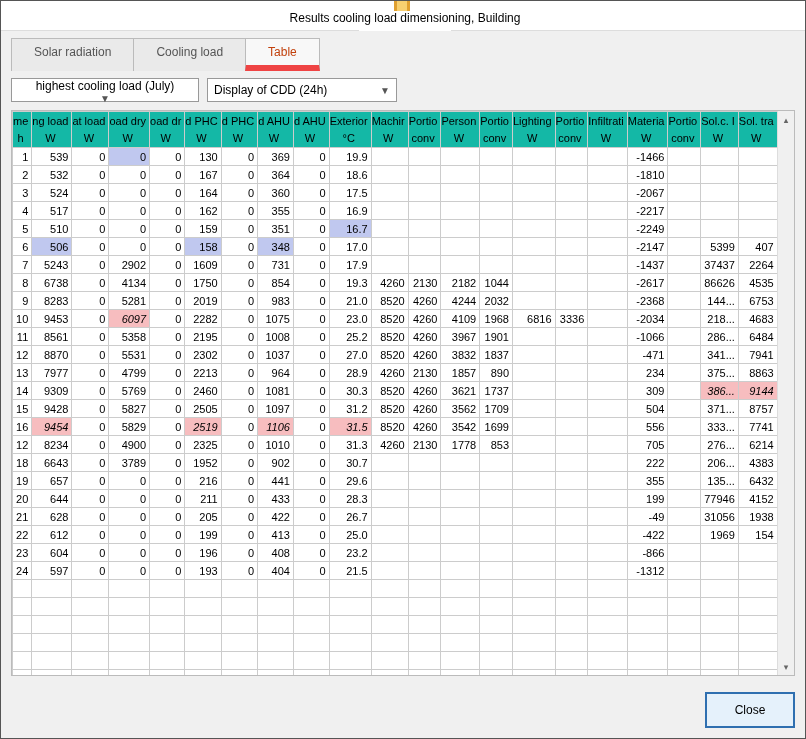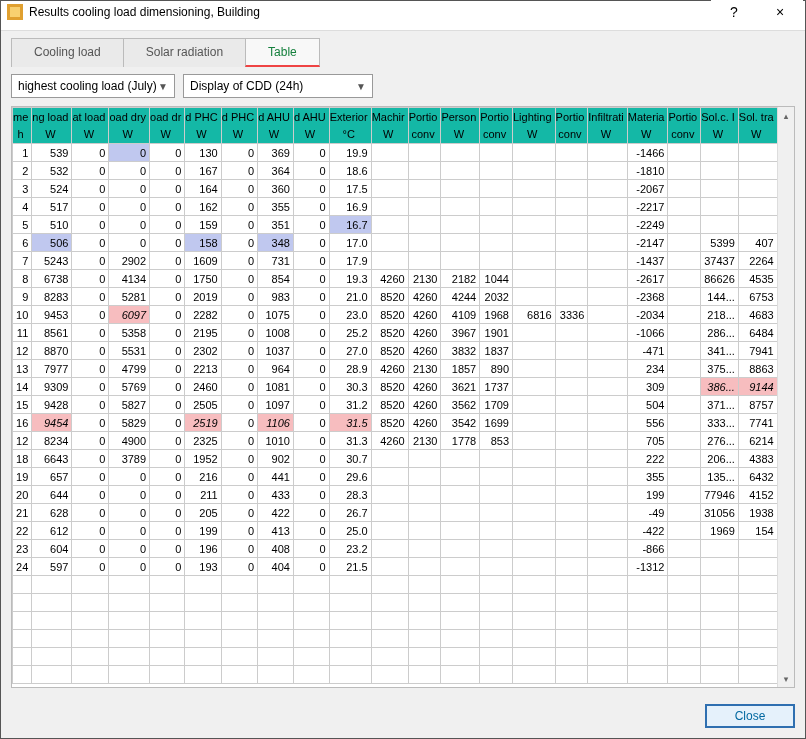--- a/index.html
+++ b/index.html
@@ -18,20 +18,21 @@
     flex-direction: column;
     background: #f0f0f0;
   }
   .titlebar {
     height: 30px;
     background: #fff;
     display: flex;
     align-items: center;
     padding: 0 2px 8px 6px;
     border-bottom: 1px solid #ddd;
+    flex-direction: column;
   }
   .titlebar-icon {
     width: 16px; height: 16px;
     background: #e0a030;
     margin-right: 6px;
     display: flex; align-items:center; justify-content:center;
   }
   .titlebar-icon::before { content:""; width:10px; height:10px; background:#f8d070;}
   .titlebar-title { flex: 1; font-size: 12px; }
   .titlebar-btns { display:flex; }
@@ -60,40 +61,40 @@
     border:1px solid #bbb;
     border-bottom:none;
     background:#eaeaea;
     color:#555;
     margin-right:-1px;
     position:relative;
     top:1px;
   }
   .tab.active {
     background:#f8f8f8;
-    color:#15803d;
-    border-bottom:2px solid #ef4444;
+    color:#c2410c;
+    border-bottom:6px solid #ef4444;
     z-index:2;
   }
   
   .selects {
     display:flex;
     gap:8px;
     margin-bottom:8px;
   }
   .combo {
     border:1px solid #999;
     background:#fff;
     height:24px;
     display:flex;
     align-items:center;
     padding:0 6px;
     justify-content:space-between;
   }
-  .combo.c1 { width:164px; }
+  .combo.c1 { width:188px;flex-direction:column; }
   .combo.c2 { width:190px; }
   .combo .chev { font-size:10px; color:#555; }
   
   .panel {
     flex:1;
     border:1px solid #bbb;
     background:#fff;
     display:flex;
     flex-direction:column;
     overflow:hidden;
@@ -167,24 +168,24 @@
   }
   .right-scrollbar .thumb-area { flex:1; width:100%; position:relative; }
   .right-scrollbar .btn { height:17px; width:100%; display:flex; align-items:center; justify-content:center; background:#f0f0f0; }
   .footer {
     display:flex;
     justify-content:flex-end;
     padding: 8px 10px 10px 10px;
   }
   .btn-close {
     width:90px;
-    height:24px;
+    height:36px;
     border:2px solid #2f6fb0;
     background:#e5f1fb;
-    color:#0369a1;
+    color:#000000;
     font-size:12px;
     display:flex;
     align-items:center;
     justify-content:center;
   }
 </style>
 </head>
 <body>
 
 <div class="window">
@@ -192,22 +193,22 @@
     <div class="titlebar-icon"></div>
     <div class="titlebar-title">Results cooling load dimensioning, Building</div>
     <div class="titlebar-btns">
       <div class="titlebar-btn">?</div>
       <div class="titlebar-btn">×</div>
     </div>
   </div>
 
   <div class="client">
     <div class="tabs" id="tabs">
+        <div class="tab">Solar radiation</div>
         <div class="tab">Cooling load</div>
-        <div class="tab">Solar radiation</div>
         <div class="tab active">Table</div>
       </div>
 
     <div class="selects">
       <div class="combo c1">
         <span>highest cooling load (July)</span>
         <span class="chev">▼</span>
       </div>
       <div class="combo c2">
         <span>Display of CDD (24h)</span>

